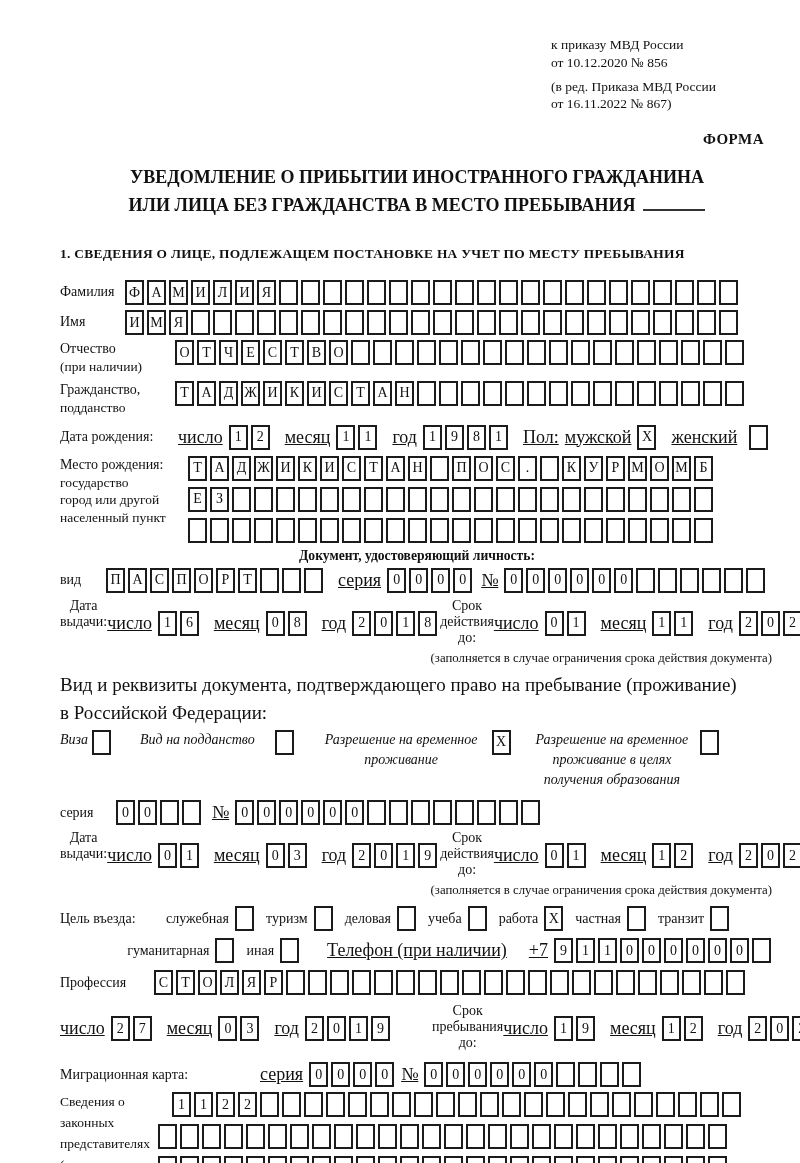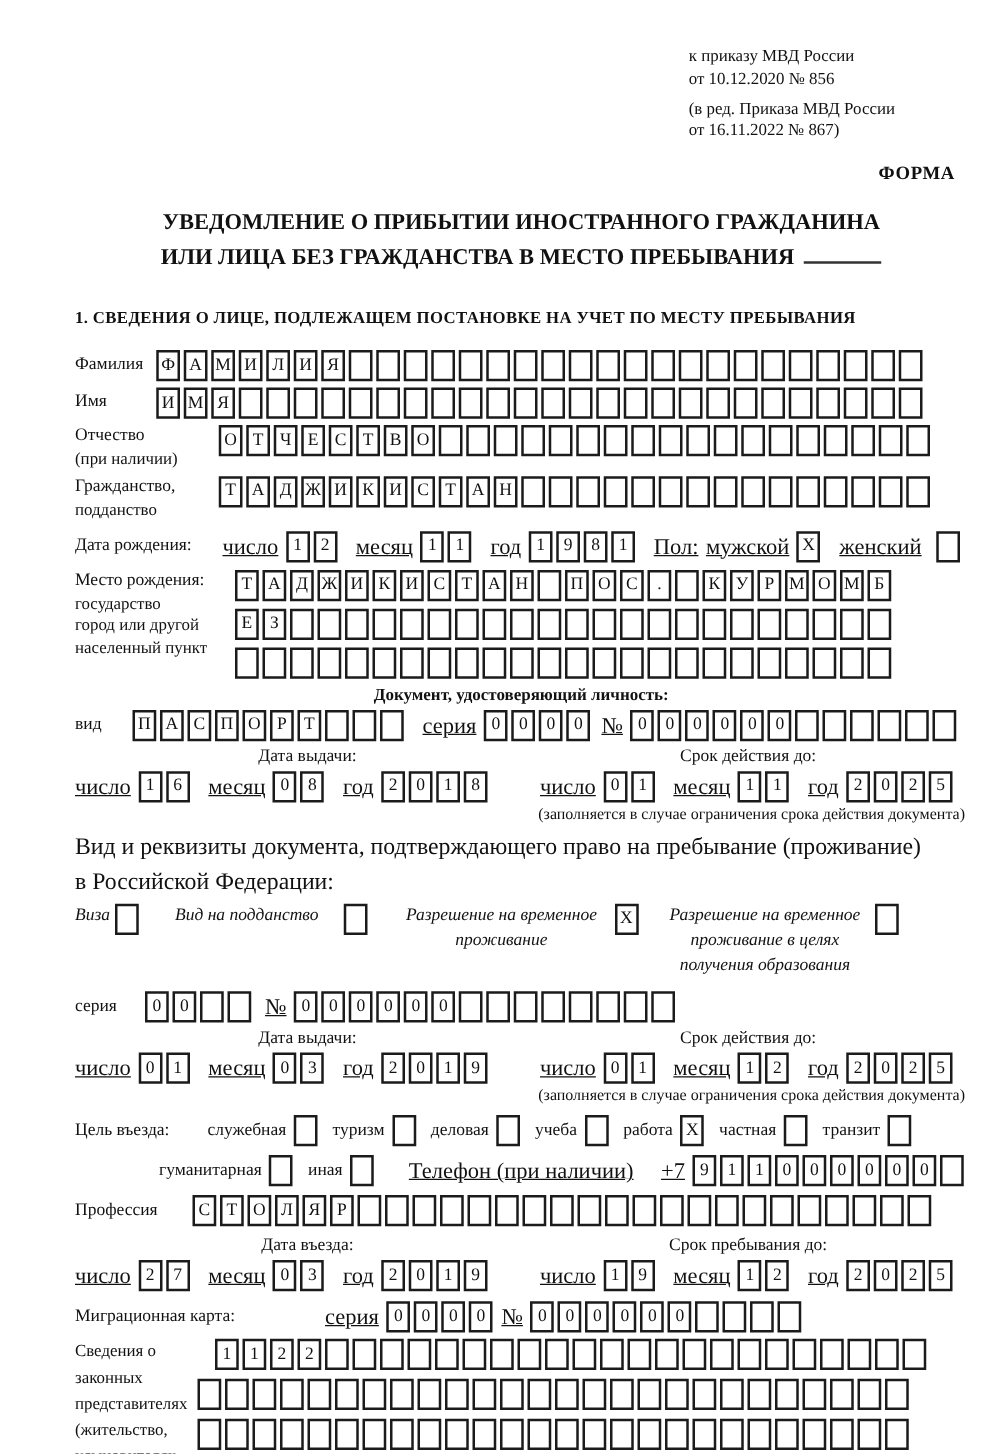--- a/index.html
+++ b/index.html
@@ -23,21 +23,21 @@
   .flabel{font-size:14px;flex:0 0 auto;line-height:1.3;}
   .flabel .l2{font-size:13.5px;}
   .boxes{display:flex;flex-wrap:nowrap;}
   .cell{width:19px;height:25px;box-sizing:border-box;border:2px solid #1b1b1b;margin-right:3px;
         display:inline-flex;align-items:center;justify-content:center;
         font-size:14px;background:#fff;flex:0 0 auto;}
   .dlabel{margin:0 6px 0 12px;font-size:18px;white-space:nowrap;text-decoration:underline;}
   .dlabel.first{margin-left:0;}
   .date-group{display:flex;align-items:center;}
   .two-col{display:flex;margin-bottom:2px;}
-  .date-col{display:flex;flex-direction:column;}
+  .date-col{display:flex;flex-direction:row;}
   .date-head{font-size:14px;text-align:center;margin-bottom:3px;}
   .note-right{text-align:right;font-size:12.8px;margin:1px 2px 8px 0;}
   .plain{font-size:19px;margin-bottom:6px;}
   .permit-row{display:flex;align-items:flex-start;margin:4px 0 10px 0;}
   .permit-item{display:flex;align-items:flex-start;}
   .plabel{font-size:14px;text-align:center;line-height:1.45;font-style:italic;}
   .pbox{margin-left:8px;display:inline-flex;}
   .checkrow{display:flex;align-items:center;flex-wrap:nowrap;}
   .checkrow .opt-label{font-size:14px;margin:0 6px 0 12px;white-space:nowrap;}
   .checkrow .opt-label:first-child{margin-left:12px;}
@@ -570,21 +570,20 @@
           <span class="cell"></span>
           <span class="cell"></span>
           <span class="cell"></span>
           <span class="cell"></span>
           <span class="cell"></span>
         </div>
     </div>
 
     <div class="two-col" style="margin-top:8px">
       <div class="date-col" style="flex:0 0 372px">
-        <div class="date-head">Дата въезда:</div>
         <div class="date-group">
             <span class="dlabel first">число</span>
             <span class="cell">2</span>
             <span class="cell">7</span>
             <span class="dlabel">месяц</span>
             <span class="cell">0</span>
             <span class="cell">3</span>
             <span class="dlabel">год</span>
             <span class="cell">2</span>
             <span class="cell">0</span>

